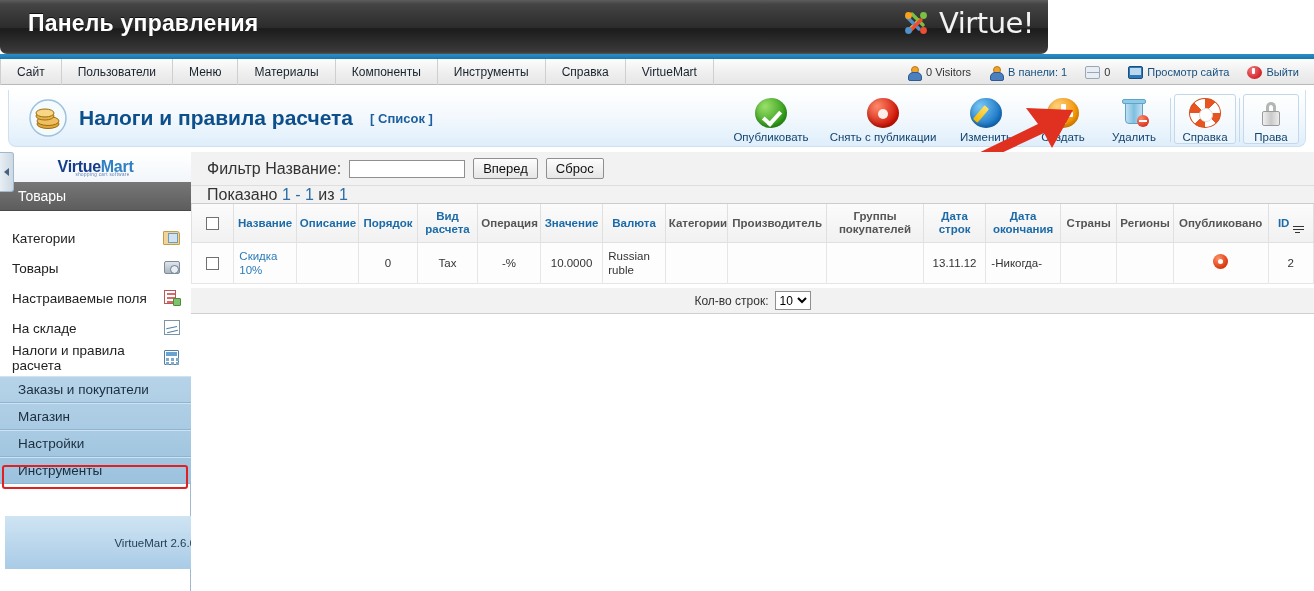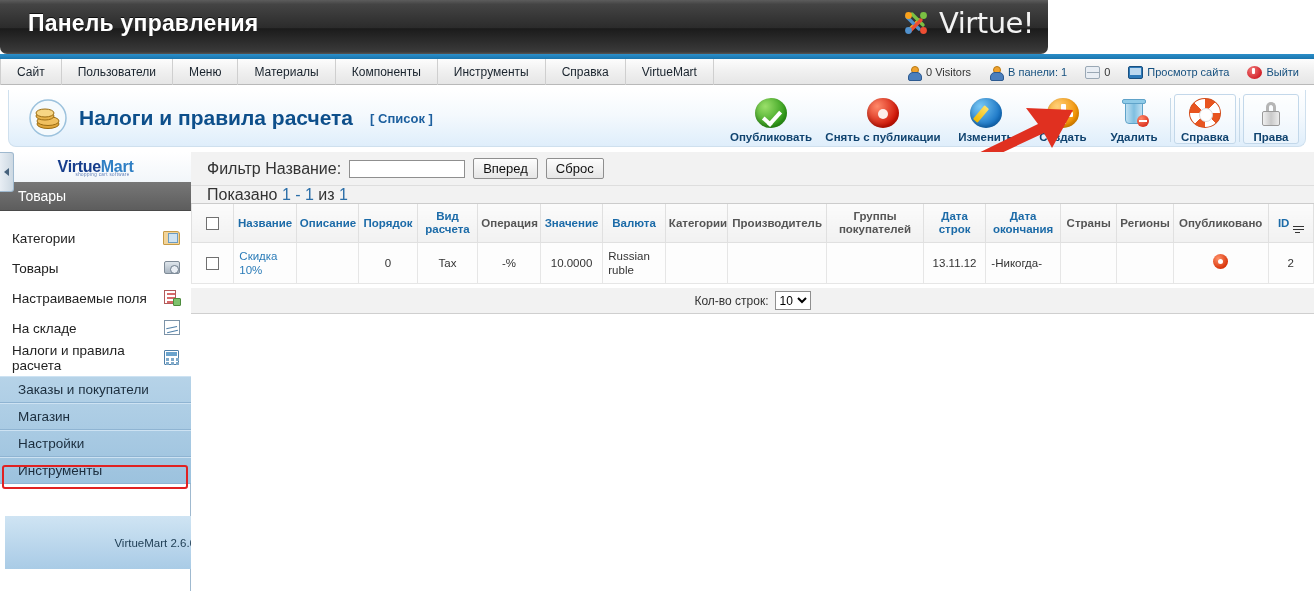--- a/index.html
+++ b/index.html
@@ -86,21 +86,21 @@
     border-radius: 0 0 8px 8px;
   }
   .pagetitle {
     position: absolute; left: 20px; top: 9px;
     display: flex; align-items: center; gap: 12px;
   }
   .coin-icon { width: 38px; height: 38px; position: relative; }
   .pagetitle .ttl { font-size: 21px; font-weight: bold; color: #0d4f8b; }
   .pagetitle .sub { font-size: 13px; font-weight: bold; color: #1c5f9e; margin-left: 5px;}
 
-  .toolbar { position: absolute; right: 6px; top: 4px; display:flex; align-items:center; height:50px;font-weight:bold;}
+  .toolbar { position: absolute; right: 6px; top: 4px; display:flex; align-items:center; height:50px;}
   .tbtn {
     width: 96px; height: 50px; display:flex; flex-direction:column;
     align-items:center; justify-content:flex-start; padding-top:3px;
     font-size: 11.5px; color:#10436f; cursor:pointer; border:1px solid transparent;
     border-radius:3px; position:relative;
   }
   .tbtn.boxed { border:1px solid #c3d8ea; background:rgba(255,255,255,.35); }
   .tbtn .lbl { margin-top:3px; white-space:nowrap; }
   .tbtn .gi { width:32px; height:32px; position:relative; }
   .tb-sep { width:1px; height:44px; background:#c6d9e8; margin:2px 3px 0 3px; }

